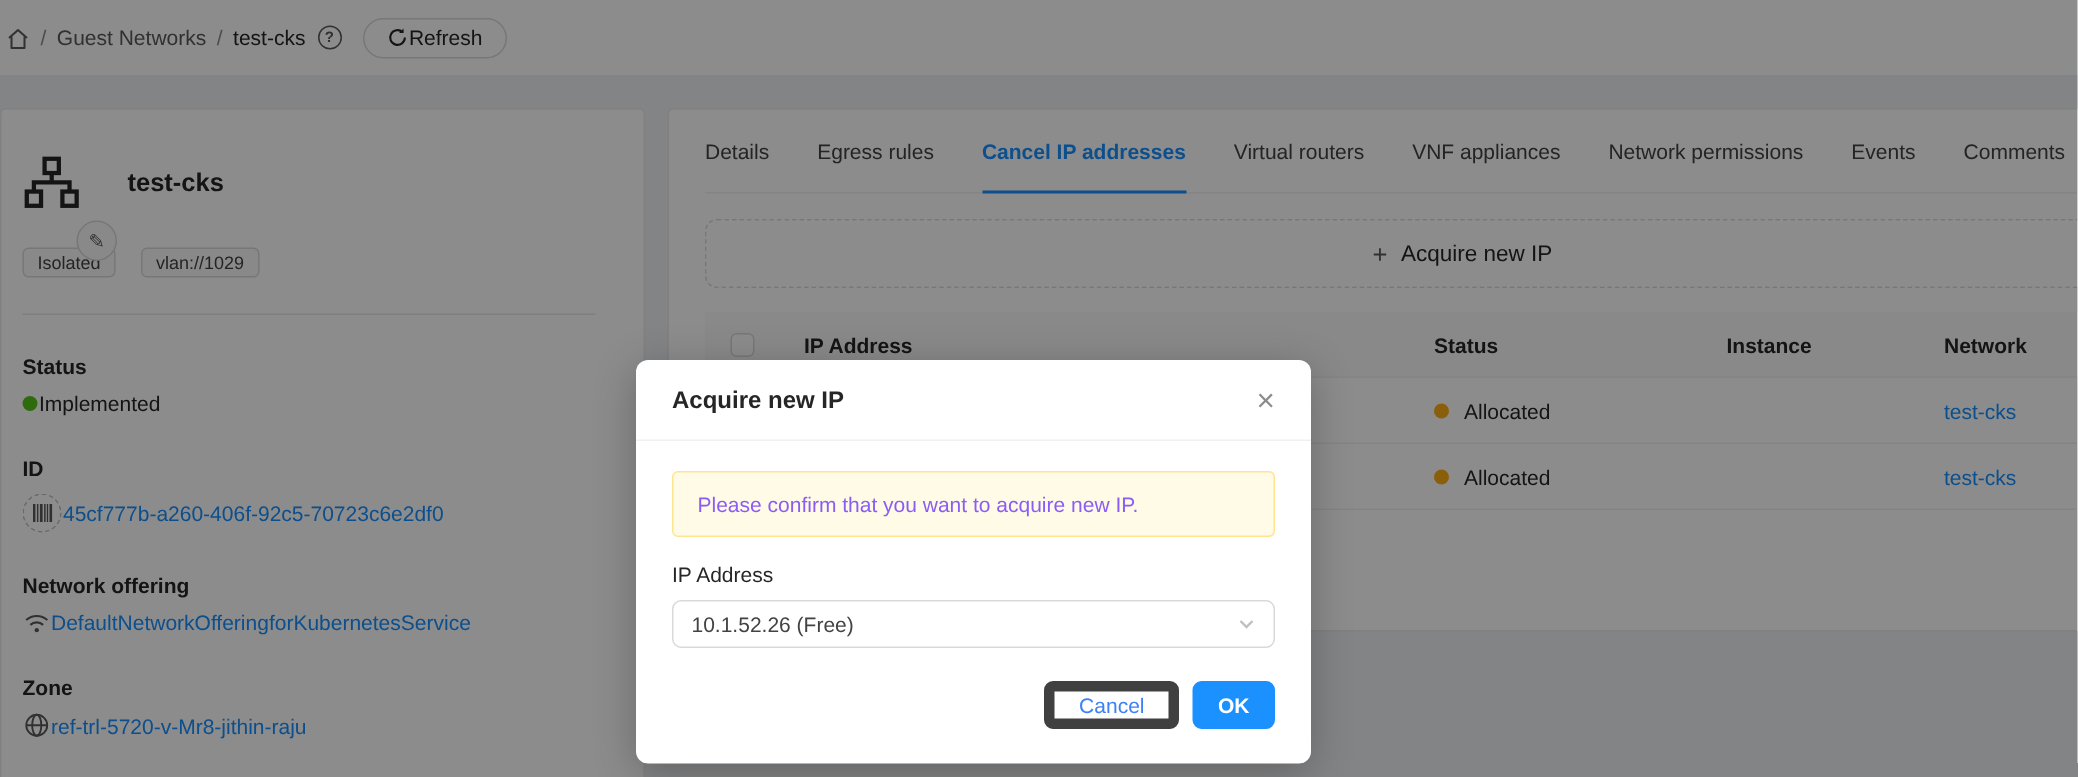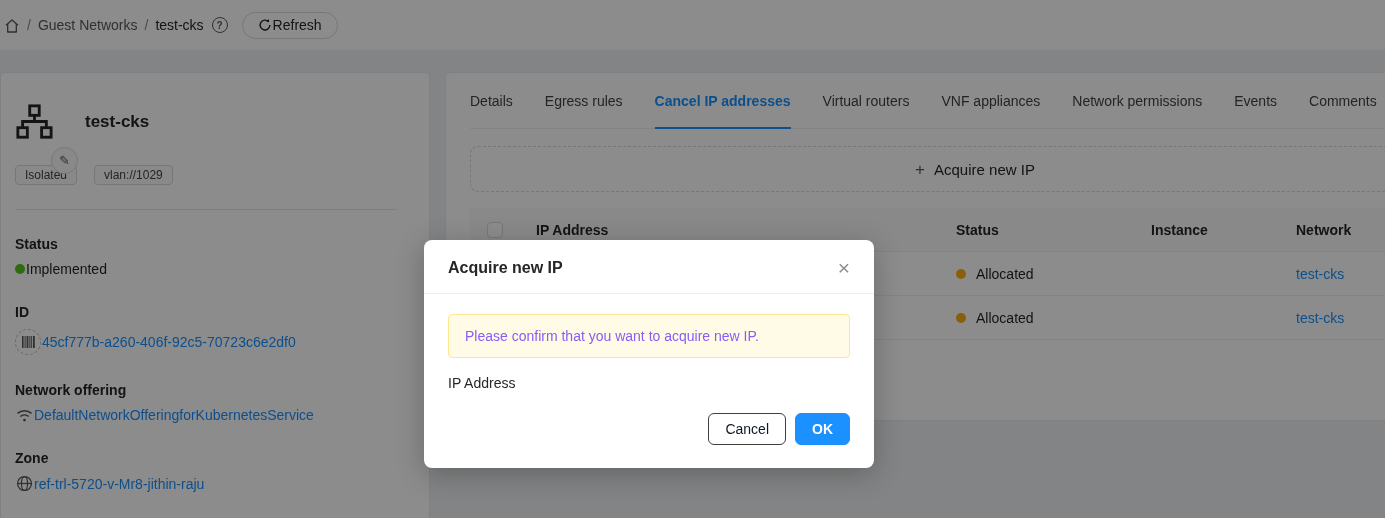--- a/index.html
+++ b/index.html
@@ -83,21 +83,21 @@
   .alert { background:#fffbe6; border:1px solid #ffe58f; border-radius:4px;
     padding:13px 16px; font-size:14px; color:#8b5cf6; }
   .field-label { margin-top:17px; font-size:14px; }
   .select { margin-top:9px; height:32px; border:1px solid #d9d9d9; border-radius:6px;
     display:flex; align-items:center; padding:0 12px; font-size:14px; color:#434343;
     cursor:pointer; background:#fff; }
   .select .chev { margin-left:auto; display:inline-flex; }
   .modal-foot { display:flex; justify-content:flex-end; gap:9px; margin-top:22px; }
   .btn { height:32px; padding:0 16px; border-radius:6px; font-size:14px; cursor:pointer;
     font-family:"Liberation Sans", sans-serif; }
-  .btn-default { background:#fff; border:1px solid #404040; color:#0f172a; }
+  .btn-default { background:#fff; border:7px solid #404040; color:#3b82f6; }
   .btn-primary { background:#1b90ff; border:1px solid #1b90ff; color:#fff; font-weight:600; }
 </style>
 </head>
 <body>
 
 <div class="page">
 
   <div class="topbar">
     <span class="home-ico">
       <svg width="16" height="16" viewBox="0 0 24 24" fill="none" stroke="#595959" stroke-width="2" stroke-linejoin="round">
@@ -261,20 +261,28 @@
   <div class="modal">
     <div class="modal-head">
       <span class="modal-title">Acquire new IP</span>
       <button class="modal-close">×</button>
     </div>
     <div class="modal-body">
       <div class="alert">
         <span>Please confirm that you want to acquire new IP.</span>
       </div>
       <div class="field-label">IP Address</div>
+      <div class="select">
+        <span>10.1.52.26 (Free)</span>
+        <span class="chev">
+          <svg width="12" height="12" viewBox="0 0 12 12">
+              <path d="M2 4l4 4 4-4" fill="none" stroke="#bfbfbf" stroke-width="1.6"></path>
+            </svg>
+        </span>
+      </div>
       <div class="modal-foot">
         <button class="btn btn-default">Cancel</button>
         <button class="btn btn-primary">OK</button>
       </div>
     </div>
   </div>
 
 </div>
 
 </body></html>

